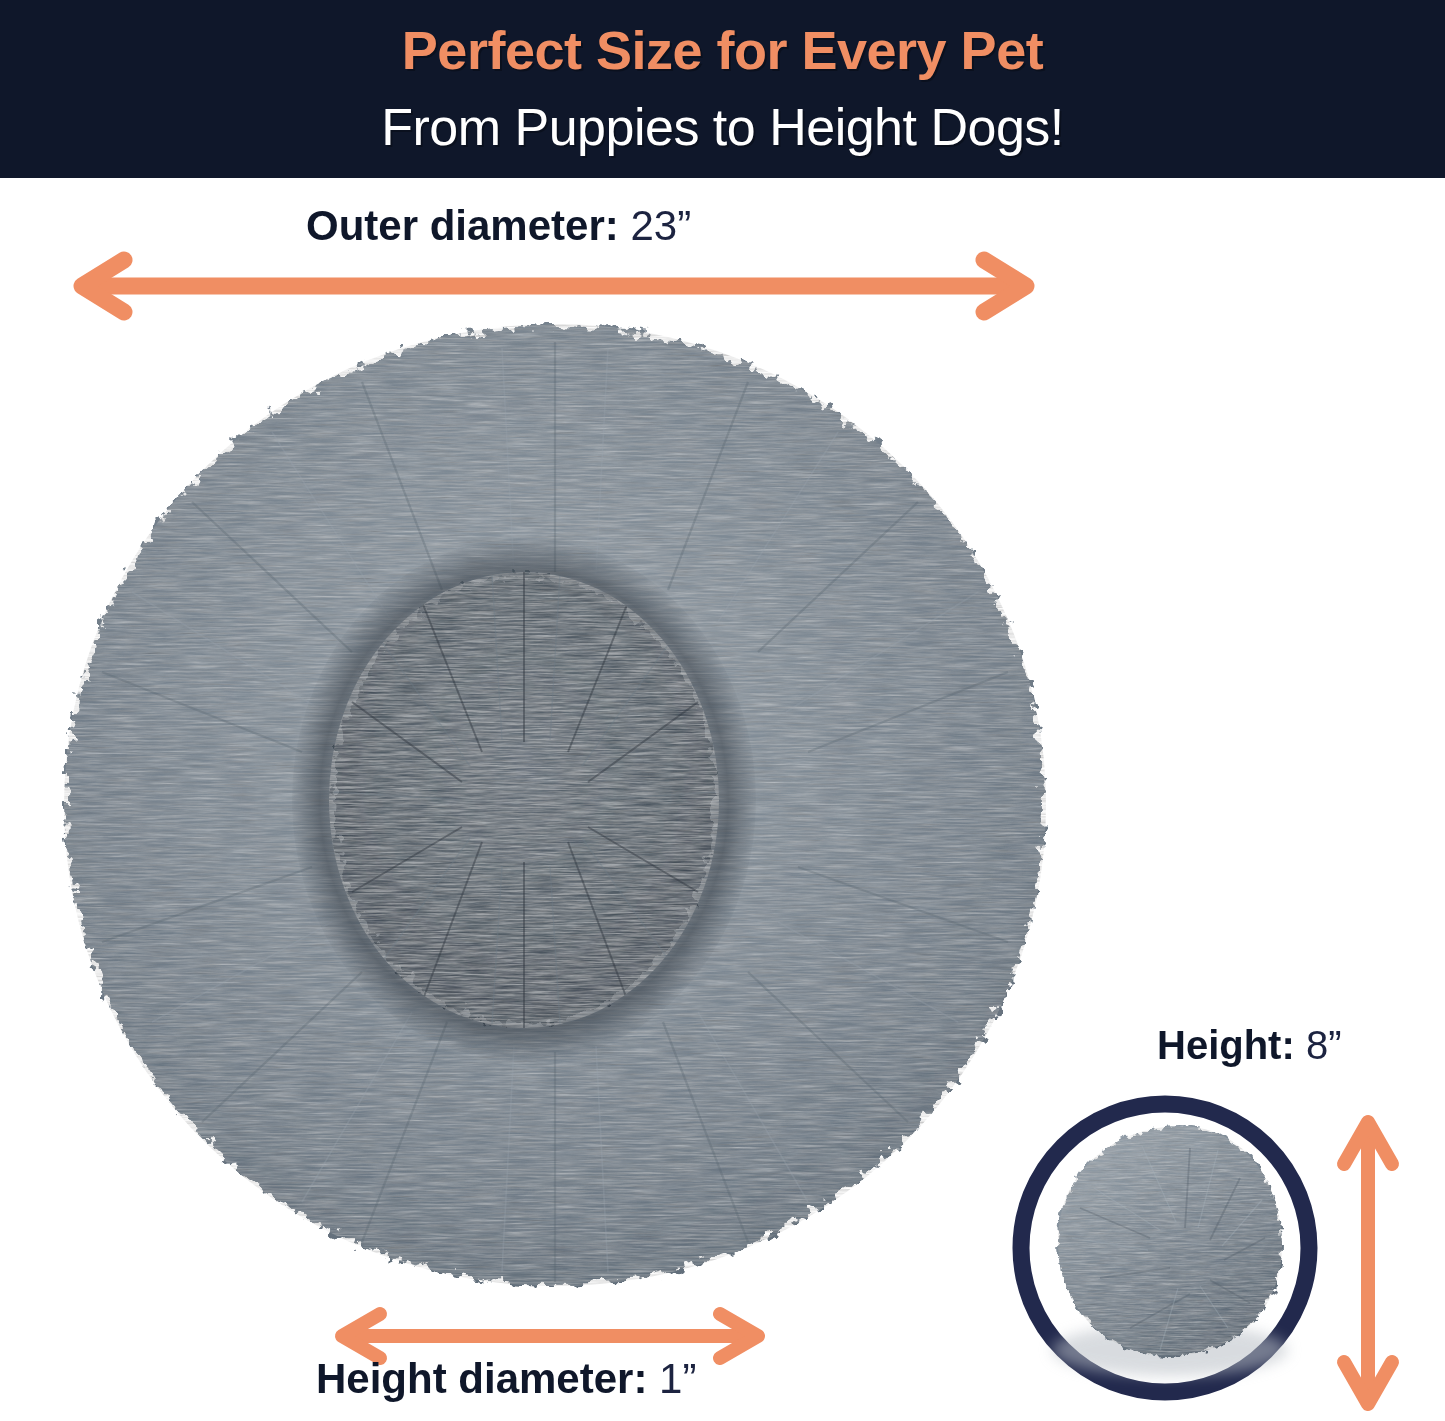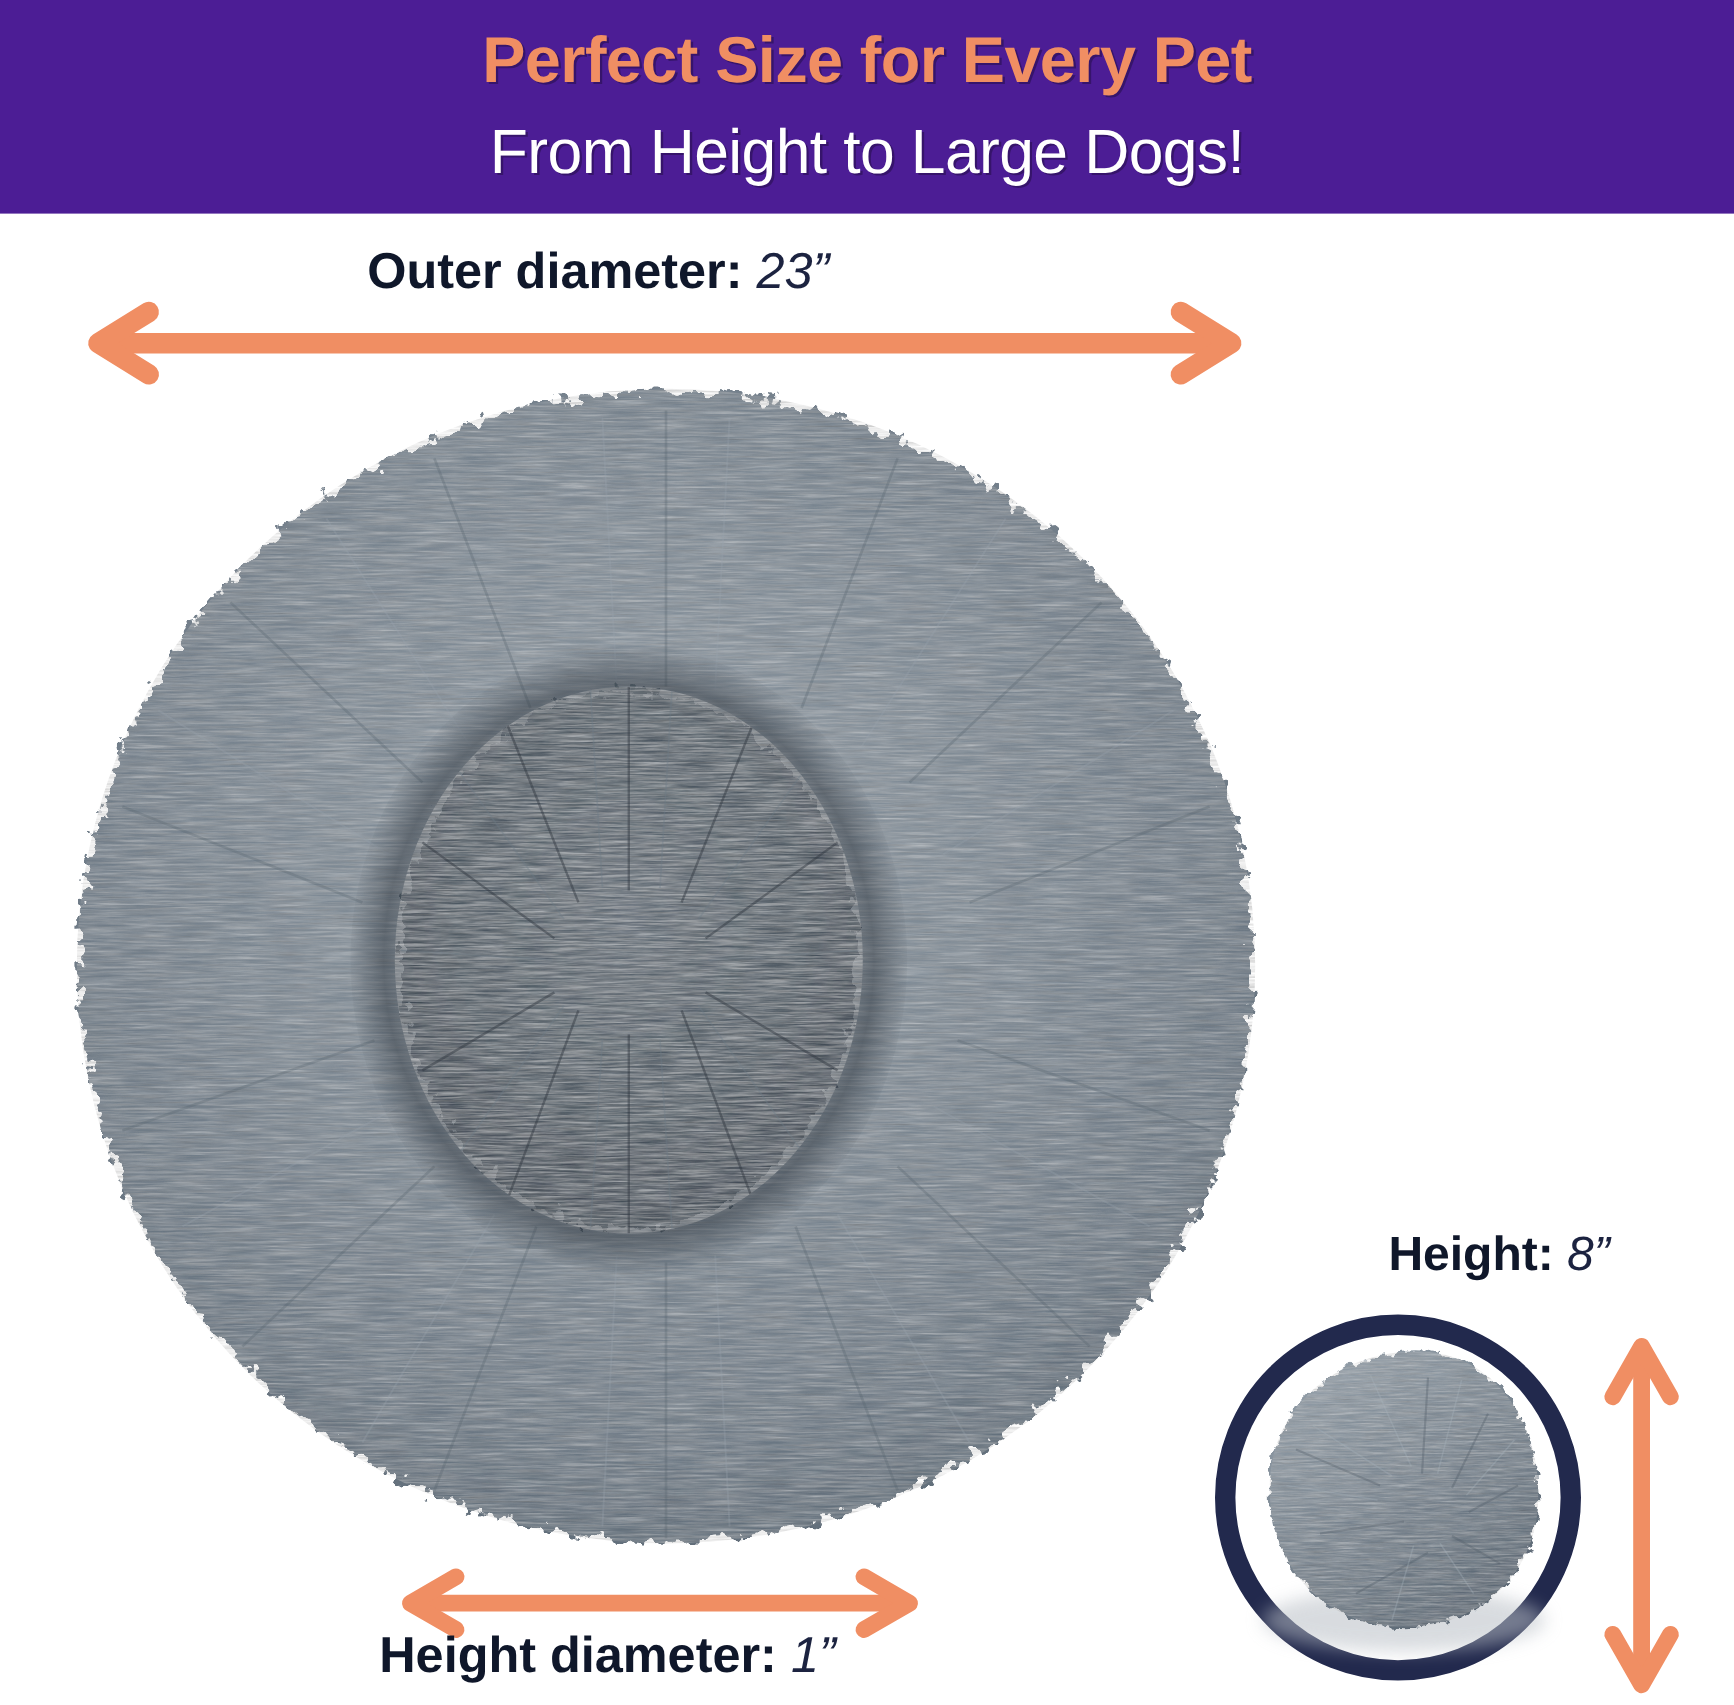--- a/index.html
+++ b/index.html
@@ -13,21 +13,21 @@
   #page {
     position:relative;
     width:1445px; height:1421px;
     background:#ffffff;
   }
 
   
   #header {
     position:absolute; left:0; top:0;
     width:1445px; height:178px;
-    background:#4c1d95;
+    background:#0f172a;
     display:flex; flex-direction:column;
     align-items:center; justify-content:center;
     gap:20px;
   }
   #headline {
     font-size:54px; font-weight:bold;
     color:#F08E63;
     letter-spacing:-0.5px;
     line-height:1.05;
     text-shadow:2px 2px 0 rgba(0,0,0,0.28);
@@ -49,21 +49,20 @@
     font-size:42px;
     line-height:1;
   }
   .dim-label .lab {
     font-weight:bold;
     color:#0f172a;
   }
   .dim-label .val {
     font-weight:normal;
     color:#1C2340;
-    font-style:italic;
   }
   #outer-label { left:306px; top:205px; }
   #inner-label { left:316px; top:1358px; }
   #height-label { left:1146px; top:1025px; font-size:40px;margin-left:11px; }
 
   
   .arrow-svg { position:absolute; overflow:visible; }
   #outer-arrow { left:66px;  top:258px;  width:976px; height:56px; }
   #inner-arrow { left:330px; top:1310px; width:440px; height:52px; }
   #height-arrow{ left:1336px;top:1112px; width:64px;  height:302px; }
@@ -84,21 +83,21 @@
   }
   #height-inset svg { display:block; width:100%; height:100%; }
 </style>
 </head>
 <body>
 
 <div id="page">
 
   <div id="header">
     <div id="headline">Perfect Size for Every Pet</div>
-    <div id="subheadline">From Height to Large Dogs!</div>
+    <div id="subheadline">From Puppies to Height Dogs!</div>
   </div>
 
   <div class="dim-label" id="outer-label">
     <span class="lab">Outer diameter:</span>
     <span class="val">23”</span>
   </div>
 
   <svg class="arrow-svg" id="outer-arrow" viewBox="0 0 976 56">
     <g stroke="#F08E63" stroke-width="17" stroke-linecap="round" stroke-linejoin="round" fill="none">
       <line x1="22" y1="28" x2="954" y2="28"></line>

